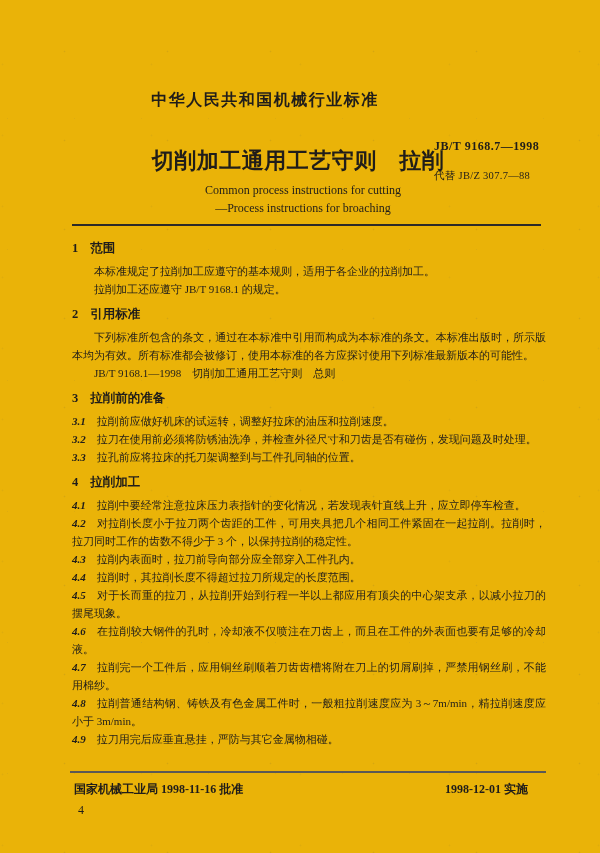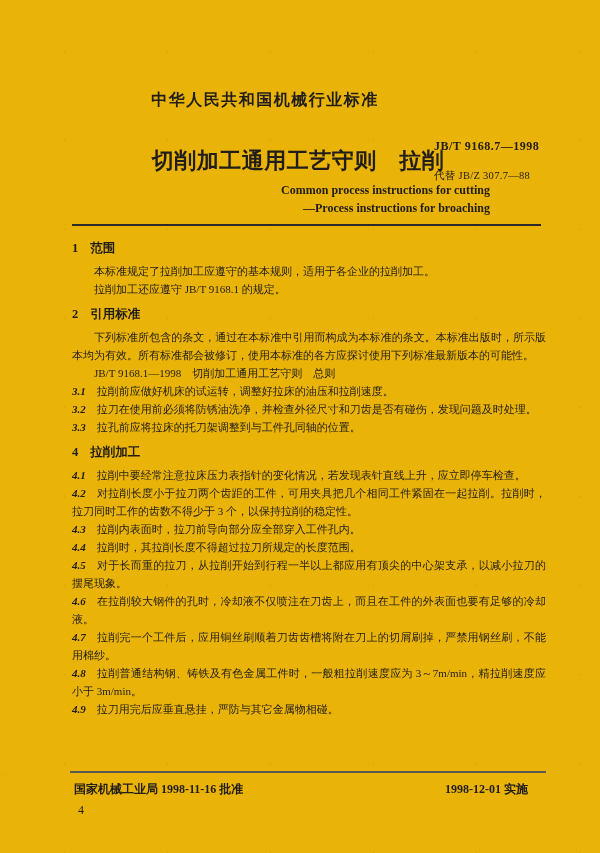--- a/index.html
+++ b/index.html
@@ -32,23 +32,23 @@
     font-size:16px; font-weight:bold; letter-spacing:1.5px;
     white-space:nowrap;
   }
   .title-cn {
     position:absolute; top:146px; left:0; width:596px;
     text-align:center;
     font-size:22px; font-weight:bold; letter-spacing:.5px;
     white-space:nowrap;
   }
   .title-en {
-    position:absolute; top:181px; left:90px; width:400px;
-    text-align:right;
-    font-size:12px; font-weight:bold; line-height:18px;
+    position:absolute; top:181px; left:103px; width:400px;
+    text-align:center;
+    font-size:12px; font-weight:normal; line-height:18px;
   }
   .std-no {
     position:absolute; top:139px; left:434px;
     font-size:12px; font-weight:bold; letter-spacing:.5px;
     white-space:nowrap;
   }
   .supersedes {
     position:absolute; top:169px; left:434px;
     font-size:10.5px; letter-spacing:.3px;
     white-space:nowrap;
@@ -115,20 +115,21 @@
       <p class="para">拉削加工还应遵守 JB/T 9168.1 的规定。</p>
     </section>
 
     <section>
       <h2 class="sec-h"><span class="sec-num">2</span><span>引用标准</span></h2>
       <p class="para">下列标准所包含的条文，通过在本标准中引用而构成为本标准的条文。本标准出版时，所示版本均为有效。所有标准都会被修订，使用本标准的各方应探讨使用下列标准最新版本的可能性。</p>
       <p class="ref-line">JB/T 9168.1—1998　切削加工通用工艺守则　总则</p>
     </section>
 
     <section>
+      <h2 class="sec-h"><span class="sec-num">3</span><span>拉削前的准备</span></h2>
       <p class="item"><span class="clause-num">3.1</span><span>拉削前应做好机床的试运转，调整好拉床的油压和拉削速度。</span></p>
       <p class="item"><span class="clause-num">3.2</span><span>拉刀在使用前必须将防锈油洗净，并检查外径尺寸和刀齿是否有碰伤，发现问题及时处理。</span></p>
       <p class="item"><span class="clause-num">3.3</span><span>拉孔前应将拉床的托刀架调整到与工件孔同轴的位置。</span></p>
     </section>
 
     <section>
       <h2 class="sec-h"><span class="sec-num">4</span><span>拉削加工</span></h2>
       <p class="item"><span class="clause-num">4.1</span><span>拉削中要经常注意拉床压力表指针的变化情况，若发现表针直线上升，应立即停车检查。</span></p>
       <p class="item"><span class="clause-num">4.2</span><span>对拉削长度小于拉刀两个齿距的工件，可用夹具把几个相同工件紧固在一起拉削。拉削时，拉刀同时工作的齿数不得少于 3 个，以保持拉削的稳定性。</span></p>
       <p class="item"><span class="clause-num">4.3</span><span>拉削内表面时，拉刀前导向部分应全部穿入工件孔内。</span></p>

